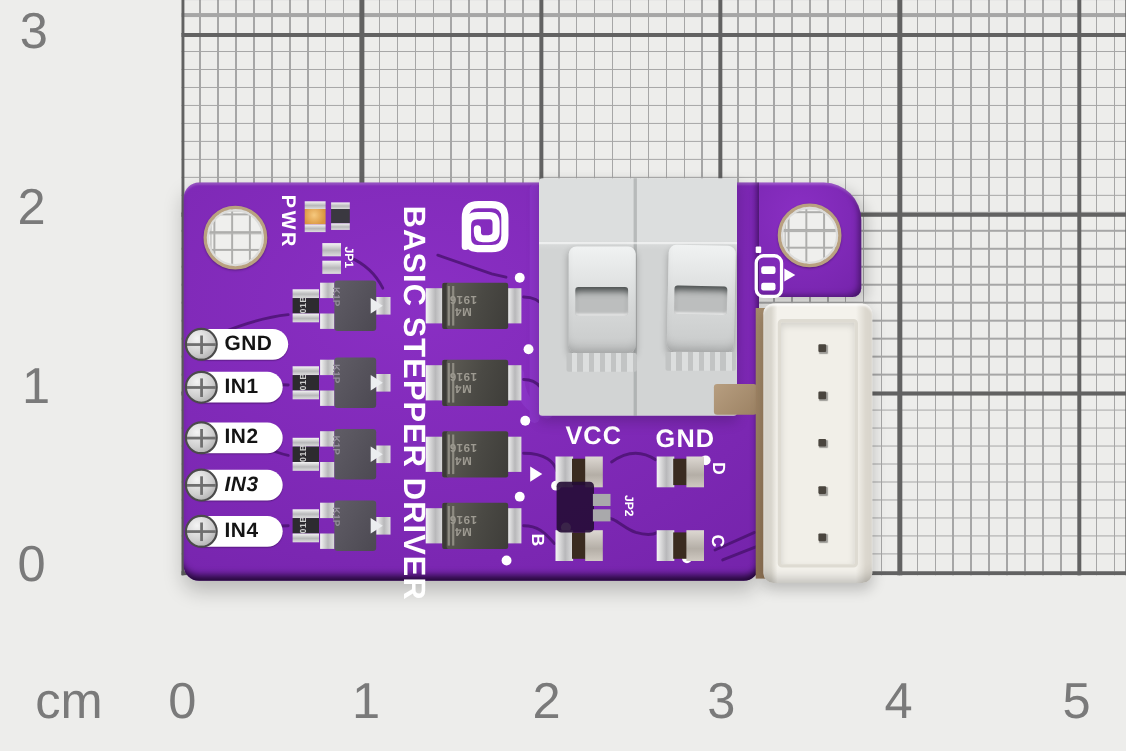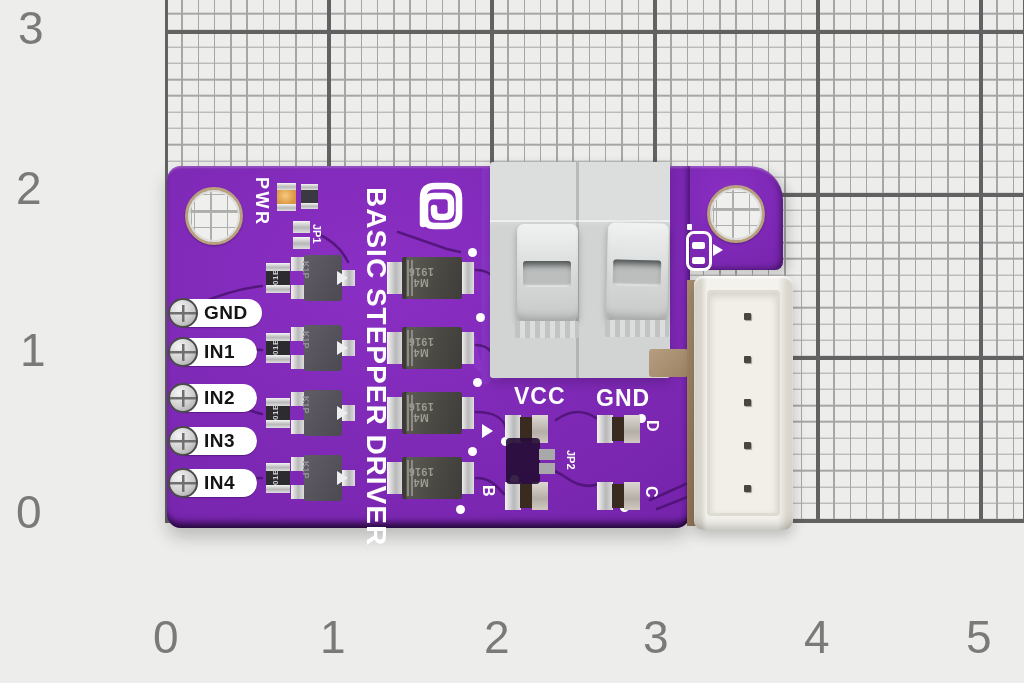--- a/index.html
+++ b/index.html
@@ -96,20 +96,21 @@
 
   <div class="abs" id="grid">
     <div class="abs grid-minor"></div>
     <div class="abs grid-major"></div>
   </div>
 
   <div class="abs rnum" style="left:18px;top:1px;">3</div>
   <div class="abs rnum" style="left:16px;top:161px;">2</div>
   <div class="abs rnum" style="left:20px;top:323px;">1</div>
   <div class="abs rnum" style="left:16px;top:485px;">0</div>
+  <div class="abs rnum" style="left:32px;top:610px;">cm</div>
   <div class="abs rnum" style="left:153px;top:610px;">0</div>
   <div class="abs rnum" style="left:320px;top:610px;">1</div>
   <div class="abs rnum" style="left:484px;top:610px;">2</div>
   <div class="abs rnum" style="left:643px;top:610px;">3</div>
   <div class="abs rnum" style="left:804px;top:610px;">4</div>
   <div class="abs rnum" style="left:966px;top:610px;">5</div>
 
   <div class="abs pcb" id="board-main"></div>
   <div class="abs pcb" id="board-tab"></div>
 
@@ -168,21 +169,21 @@
     <span class="lbl">GND</span>
   </div>
   <div class="abs pill" style="left:170px;top:338px;width:87px;">
     <div class="pad"></div>
     <span class="lbl">IN1</span>
   </div>
   <div class="abs pill" style="left:170px;top:384px;width:87px;">
     <div class="pad"></div>
     <span class="lbl">IN2</span>
   </div>
-  <div class="abs pill" style="left:170px;top:427px;width:87px;">
+  <div class="abs pill" style="left:170px;top:427px;width:87px;font-style:italic;">
     <div class="pad"></div>
     <span class="lbl">IN3</span>
   </div>
   <div class="abs pill" style="left:170px;top:469px;width:87px;">
     <div class="pad"></div>
     <span class="lbl">IN4</span>
   </div>
 
   <div class="abs res" style="left:266px;top:263px;">
     <div class="abs silver" style="left:0;top:0;width:24px;height:8px;"></div>

